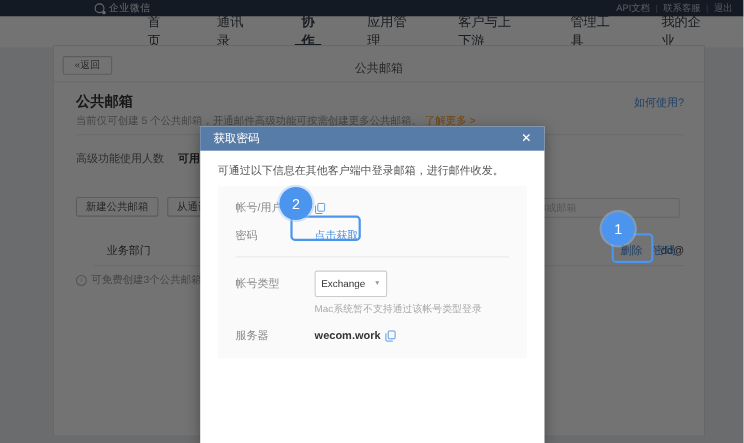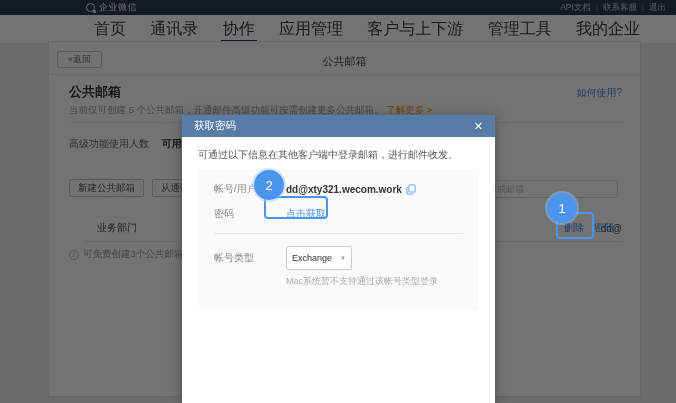--- a/index.html
+++ b/index.html
@@ -13,22 +13,22 @@
   .logo-icon { width:9px; height:9px; border:1.5px solid #e8ebef; border-radius:50%; position:relative; }
   .logo-icon::after { content:""; position:absolute; right:-2px; bottom:-2px; width:3px; height:3px; background:#e8ebef; border-radius:1px; }
   .logo-text { color:#e8ebef; font-size:9px; letter-spacing:.5px; }
   .top-links { position:absolute; right:10px; display:flex; align-items:center; gap:5px; color:#c3cbd6; font-size:8.5px; }
   .top-links a { color:#c3cbd6; text-decoration:none; }
   .top-sep { color:#74808f; font-size:8px; }
 
   
   .navbar { position:absolute; left:0; top:15px; width:676px; height:28px; background:#ffffff; z-index:1; }
   .nav-inner { position:absolute; left:92px; right:34px; top:0; height:100%; display:flex; justify-content:space-between; align-items:center; }
-  .tab { font-size:16px; color:#39404a; height:100%; display:flex; align-items:center; cursor:pointer; position:relative; padding:0 2px; }
-  .tab.active { font-weight:normal; }
+  .tab { font-size:12px; color:#39404a; height:100%; display:flex; align-items:center; cursor:pointer; position:relative; padding:0 2px;margin-left:40px; }
+  .tab.active { font-weight:bold;text-align:center; }
   .tab.active::after { content:""; position:absolute; left:0; right:0; bottom:0; height:3px; background:#2b3a4d; }
 
   
   .card { position:absolute; left:48px; top:41px; width:593px; height:356px; background:#ffffff; border:1px solid #e3e5e8; z-index:1; }
   .back-btn { position:absolute; left:8px; top:9px; height:17px; padding:0 10px; border:1px solid #c9ccd1; border-radius:2px; font-size:9px; color:#666; display:flex; align-items:center; background:#fff; cursor:pointer; }
   .page-title { position:absolute; left:0; top:12px; width:100%; text-align:center; font-size:11px; color:#555; }
   .hdr-divider { position:absolute; left:0; right:0; top:32px; border-top:1px solid #e8eaec; }
   .section-title { position:absolute; left:20px; top:41px; font-size:13px; font-weight:bold; color:#333; }
   .help-link { position:absolute; right:18px; top:44px; font-size:10px; color:#4a90e2; cursor:pointer; }
   .desc-row { position:absolute; left:20px; top:62px; font-size:9.5px; color:#9a9a9a; white-space:nowrap; }
@@ -153,40 +153,49 @@
     <div class="modal-header">
       <span class="modal-title">获取密码</span>
       <span class="modal-close">✕</span>
     </div>
     <div class="modal-intro">可通过以下信息在其他客户端中登录邮箱，进行邮件收发。</div>
 
     <div class="fields-box">
       <div class="frow">
         <span class="flabel">帐号/用户名</span>
         <span class="fvalue">
-          <span>dd@xty321.wecom.work</span>
           <svg class="copy-icon" width="10" height="11" viewBox="0 0 12 13">
             <rect x="3.5" y="1" width="7.5" height="8.5" rx="1" fill="none" stroke="#4a90e2"></rect>
             <path d="M8.5 12H2a1 1 0 0 1-1-1V3.5" fill="none" stroke="#4a90e2"></path>
           </svg>
         </span>
       </div>
       <div class="frow">
         <span class="flabel">密码</span>
         <span class="flink">点击获取</span>
       </div>
       <div class="fdivider"></div>
       <div class="frow">
         <span class="flabel">帐号类型</span>
         <span class="select-box">
           <span>Exchange</span>
           <span class="caret">▼</span>
         </span>
       </div>
       <div class="type-hint">Mac系统暂不支持通过该帐号类型登录</div>
+      <div class="frow" style="margin-bottom:2px;">
+        <span class="flabel">服务器</span>
+        <span class="fvalue">
+          <span>wecom.work</span>
+          <svg class="copy-icon" width="10" height="11" viewBox="0 0 12 13">
+            <rect x="3.5" y="1" width="7.5" height="8.5" rx="1" fill="none" stroke="#4a90e2"></rect>
+            <path d="M8.5 12H2a1 1 0 0 1-1-1V3.5" fill="none" stroke="#4a90e2"></path>
+          </svg>
+        </span>
+      </div>
     </div>
   </div>
 
   <div class="hl-box hl-password-action"></div>
   <div class="badge badge1">1</div>
   <div class="hl-box hl-click-get"></div>
   <div class="badge badge2">2</div>
 
 </div>
 

